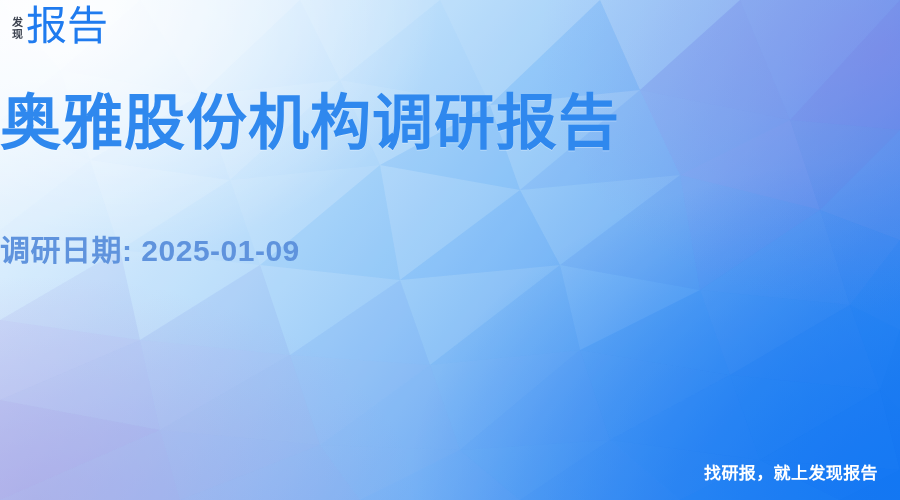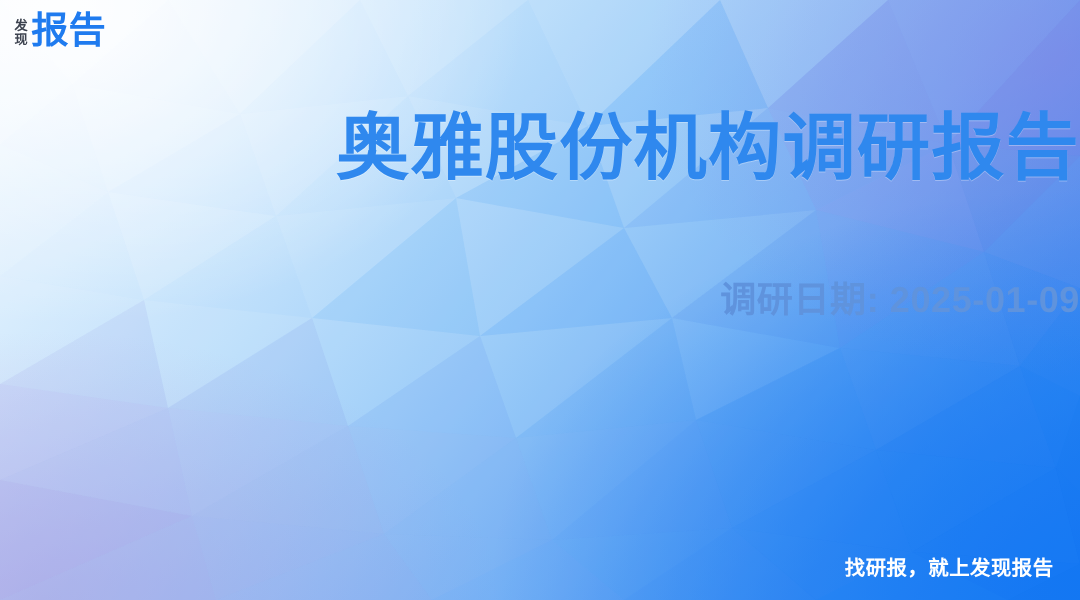--- a/index.html
+++ b/index.html
@@ -69,22 +69,22 @@
   }
   #logo-fx span {
     font-size: 11px;
     font-weight: 700;
     color: #3d4350;
     letter-spacing: 0;
     line-height: 12px;
     display: block;
   }
   #logo-main {
-    font-size: 31px;
-    font-weight: 700;
+    font-size: 41px;
+    font-weight: 400;
     color: #1f7bef;
     line-height: 32px;
     letter-spacing: 0px;
     white-space: nowrap;
   }
   #logo-url {
     font-size: 9.5px;
     font-weight: 700;
     color: #2d86f0;
     letter-spacing: 2.1px;
@@ -92,21 +92,21 @@
     margin-left: 2px;
     white-space: nowrap;
   }
 
   
   #headline-block {
     position: absolute;
     left: 0;
     right: 0;
     top: 84px;
-    text-align: right;
+    text-align: left;
   }
   #report-title {
     font-size: 61px;
     font-weight: 800;
     color: #2f88ee;
     letter-spacing: 1px;
     line-height: 78px;
     margin: 0;
     white-space: nowrap;
     text-shadow: 0 1px 0 rgba(255,255,255,0.30);

